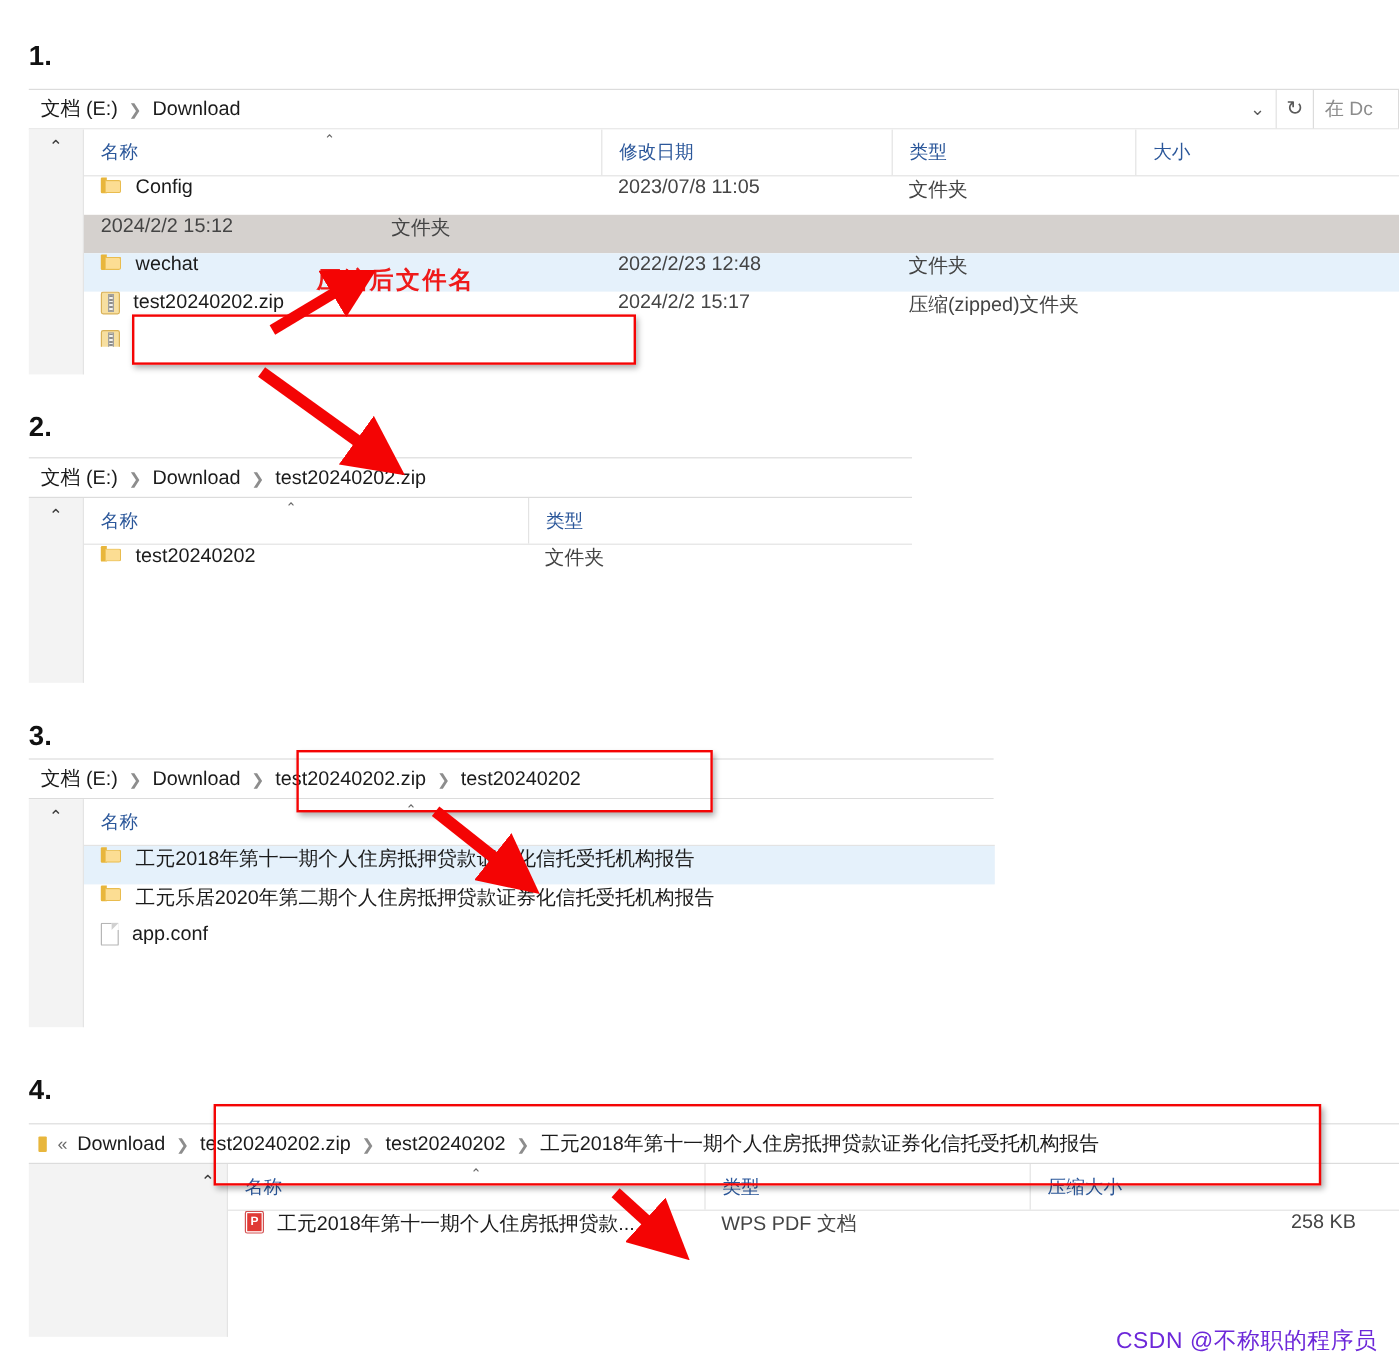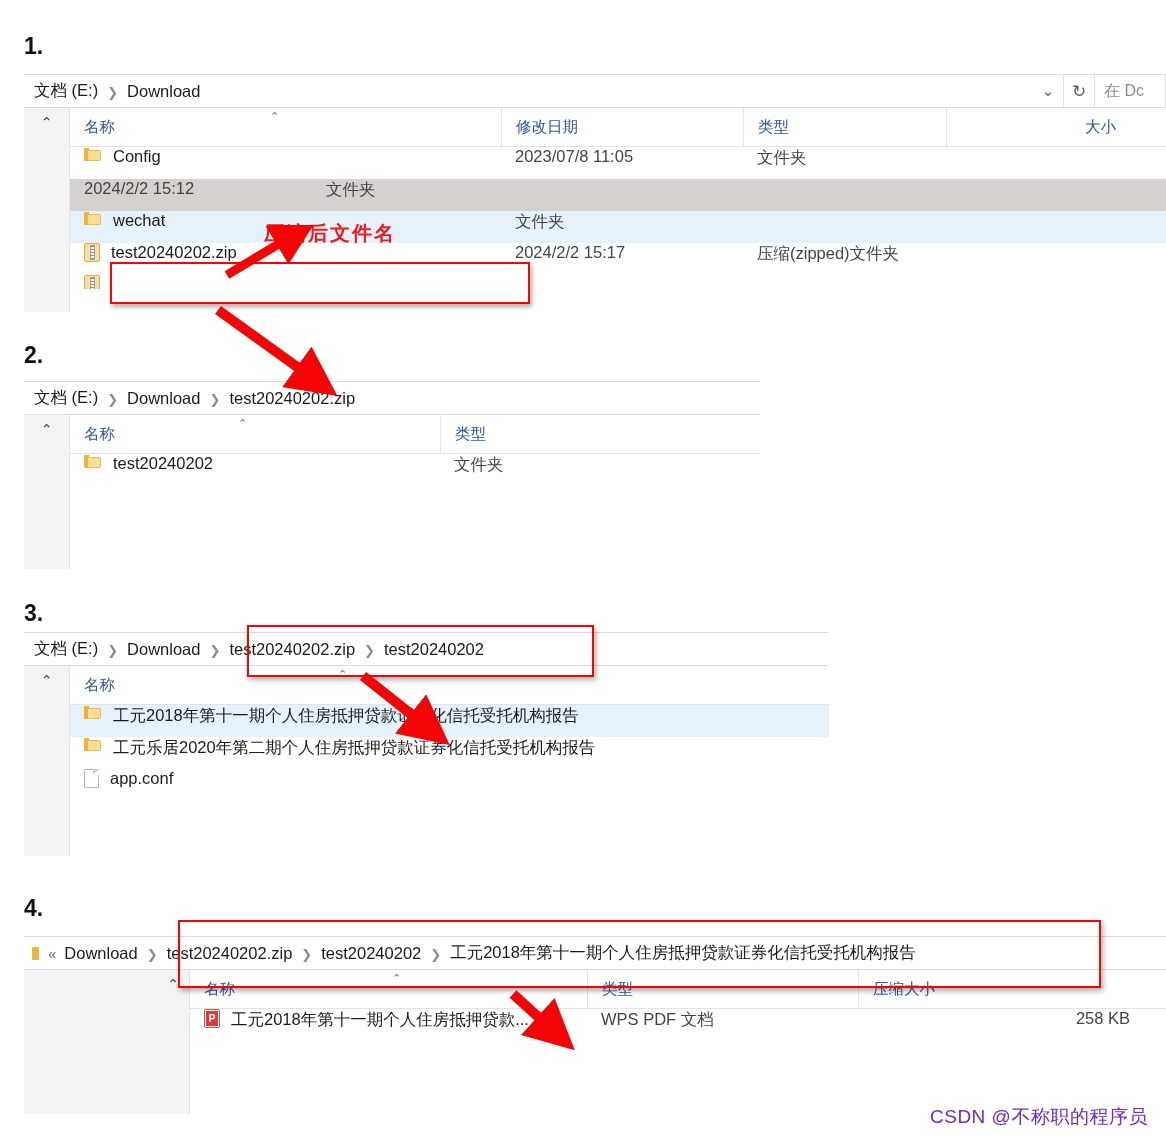--- a/index.html
+++ b/index.html
@@ -242,21 +242,21 @@
           <div class="hdrcell" style="width:431px;">
             <span class="sortmark" style="left:200px;">⌃</span>
             <span>名称</span>
           </div>
           <div class="hdrcell" style="width:242px;">
             <span>修改日期</span>
           </div>
           <div class="hdrcell" style="width:203px;">
             <span>类型</span>
           </div>
-          <div class="hdrcell" style="width:170px;justify-content:flex-end;">
+          <div class="hdrcell" style="width:170px;">
             <span>大小</span>
           </div>
         </div>
 
         <div class="filerow">
           <div class="cell" style="width:431px;">
             <span class="icon ico-folder"></span>
             <span>Config</span>
           </div>
           <div class="cell meta" style="width:242px;">2023/07/8 11:05</div>
@@ -268,20 +268,21 @@
           <div class="cell meta" style="width:242px;">2024/2/2 15:12</div>
           <div class="cell meta" style="width:203px;">文件夹</div>
           <div class="cell meta num" style="width:170px;"></div>
         </div>
 
         <div class="filerow sel-blue">
           <div class="cell" style="width:431px;">
             <span class="icon ico-folder"></span>
             <span>wechat</span>
           </div>
+          <div class="cell meta" style="width:242px;">2022/2/23 12:48</div>
           <div class="cell meta" style="width:203px;">文件夹</div>
           <div class="cell meta num" style="width:170px;"></div>
         </div>
 
         <div class="filerow">
           <div class="cell" style="width:431px;">
             <span class="icon ico-zip"></span>
             <span>test20240202.zip</span>
           </div>
           <div class="cell meta" style="width:242px;">2024/2/2 15:17</div>

